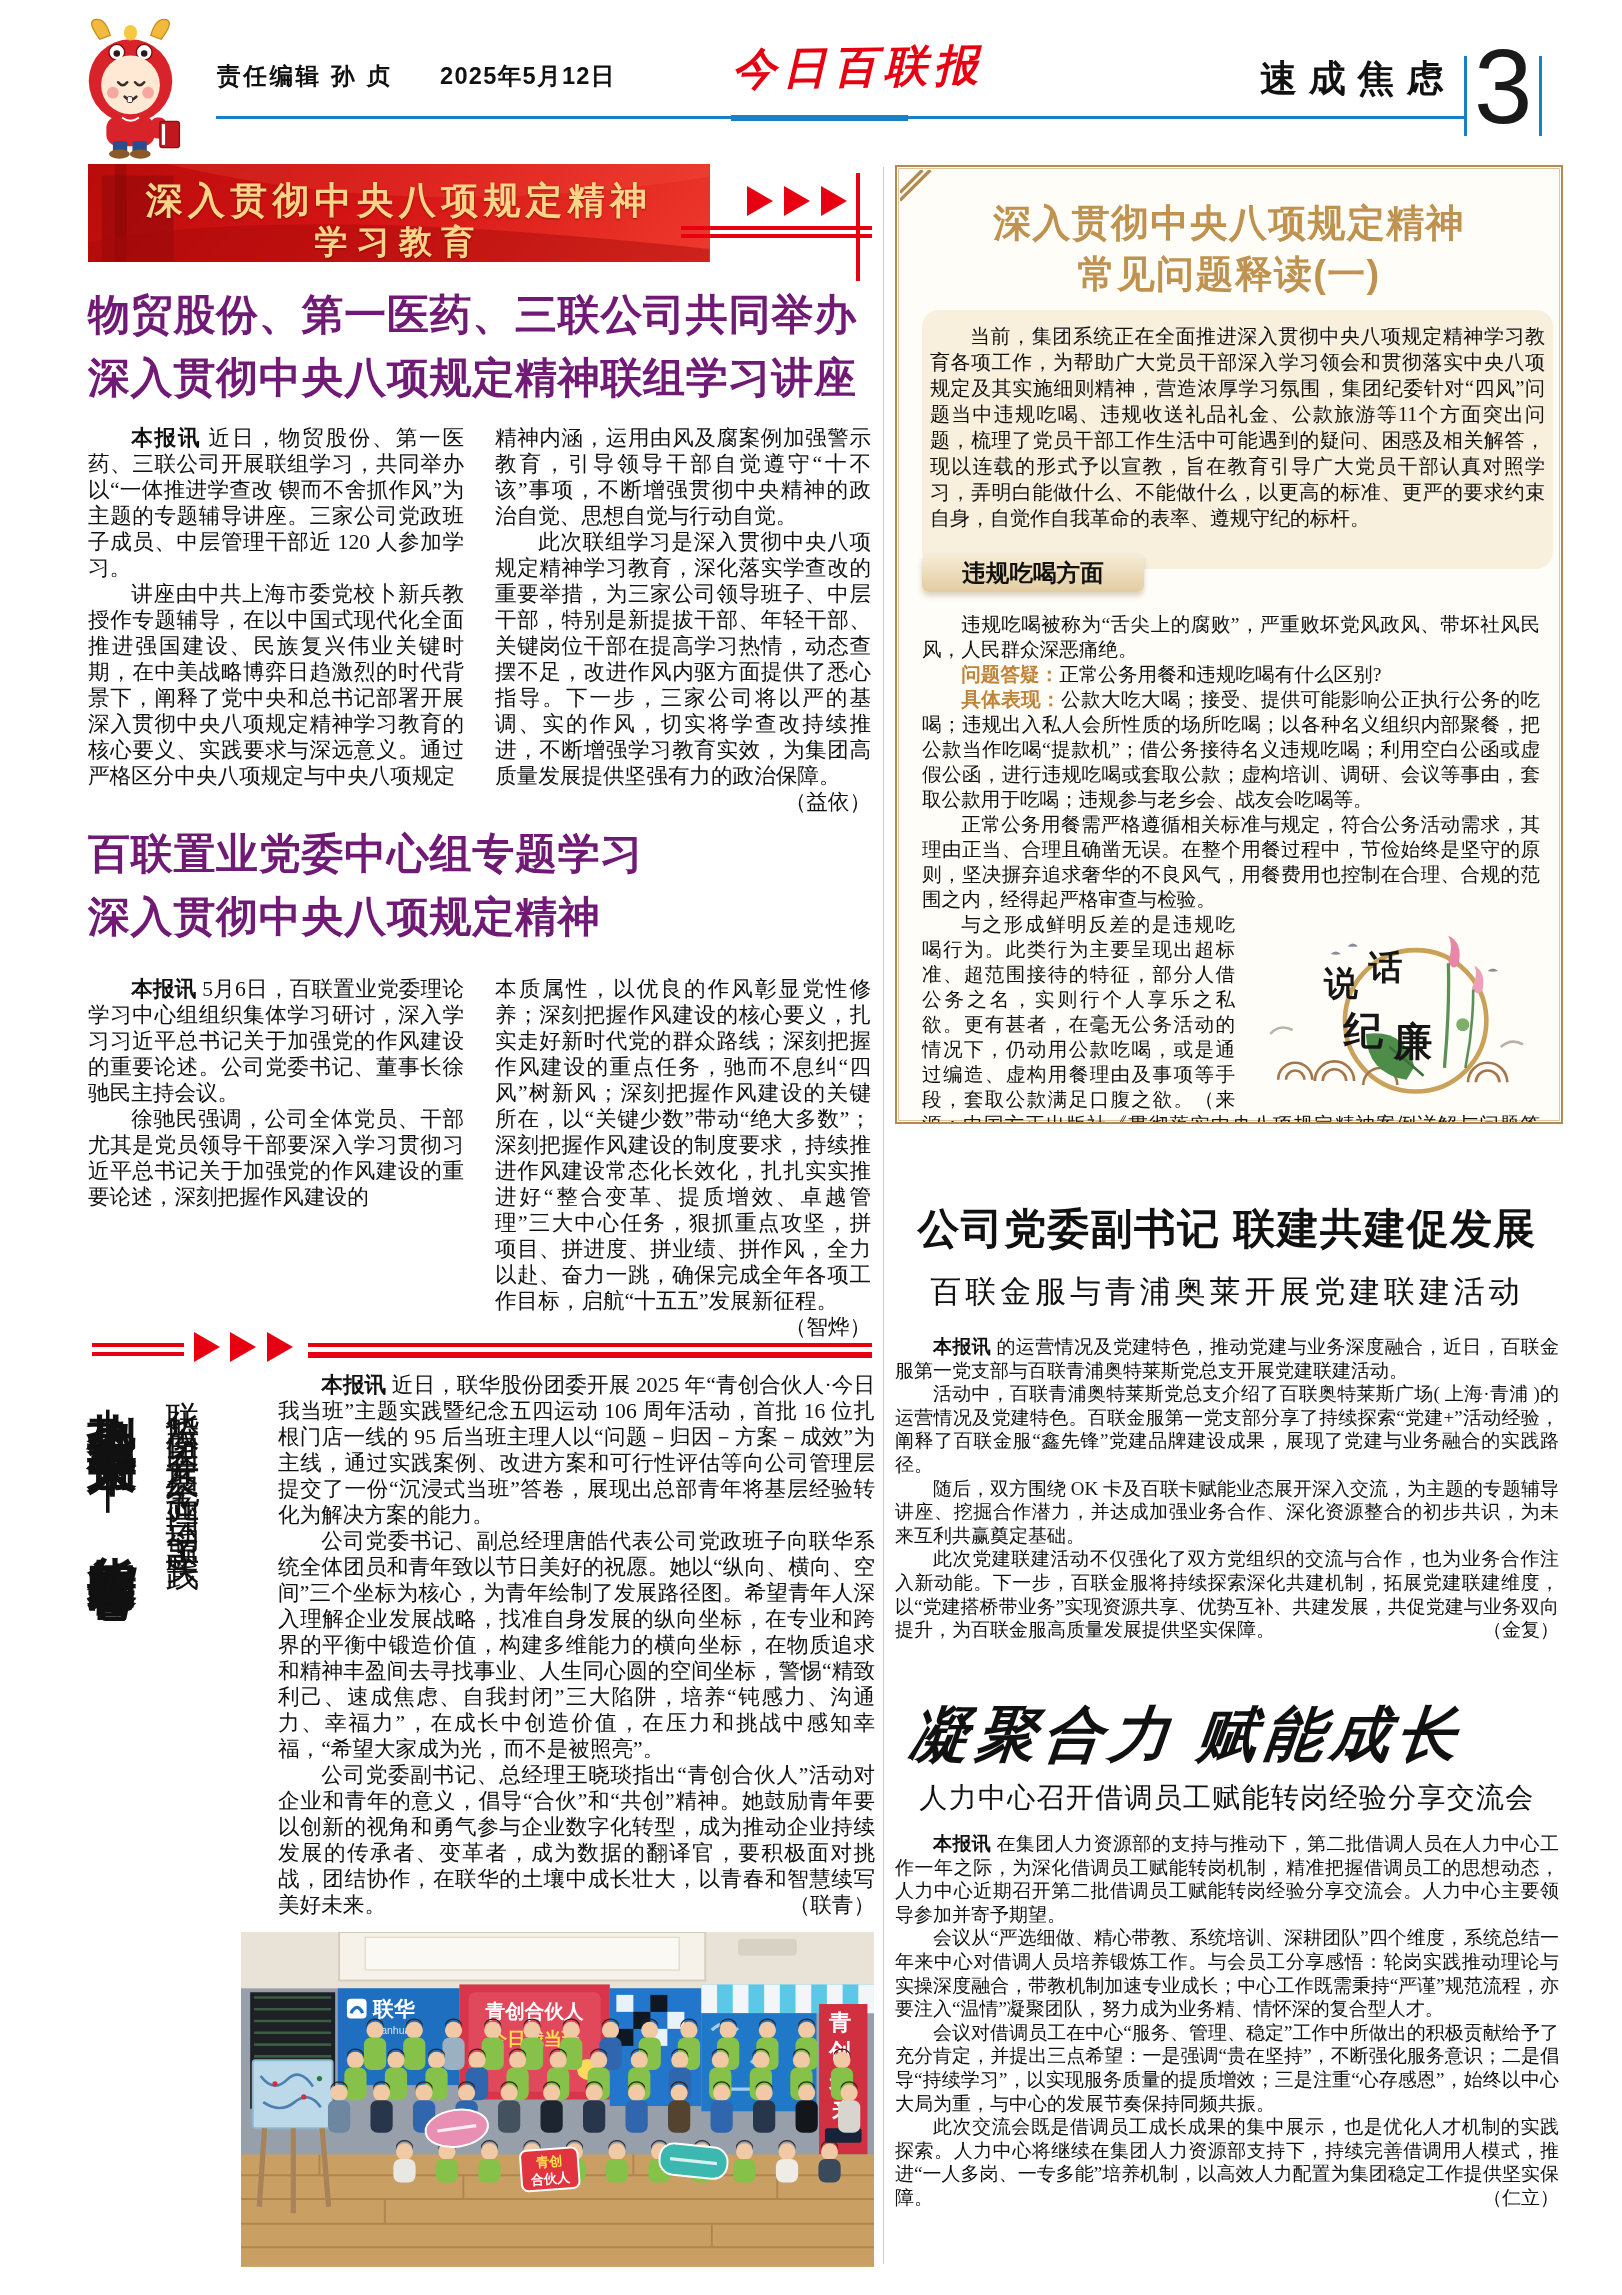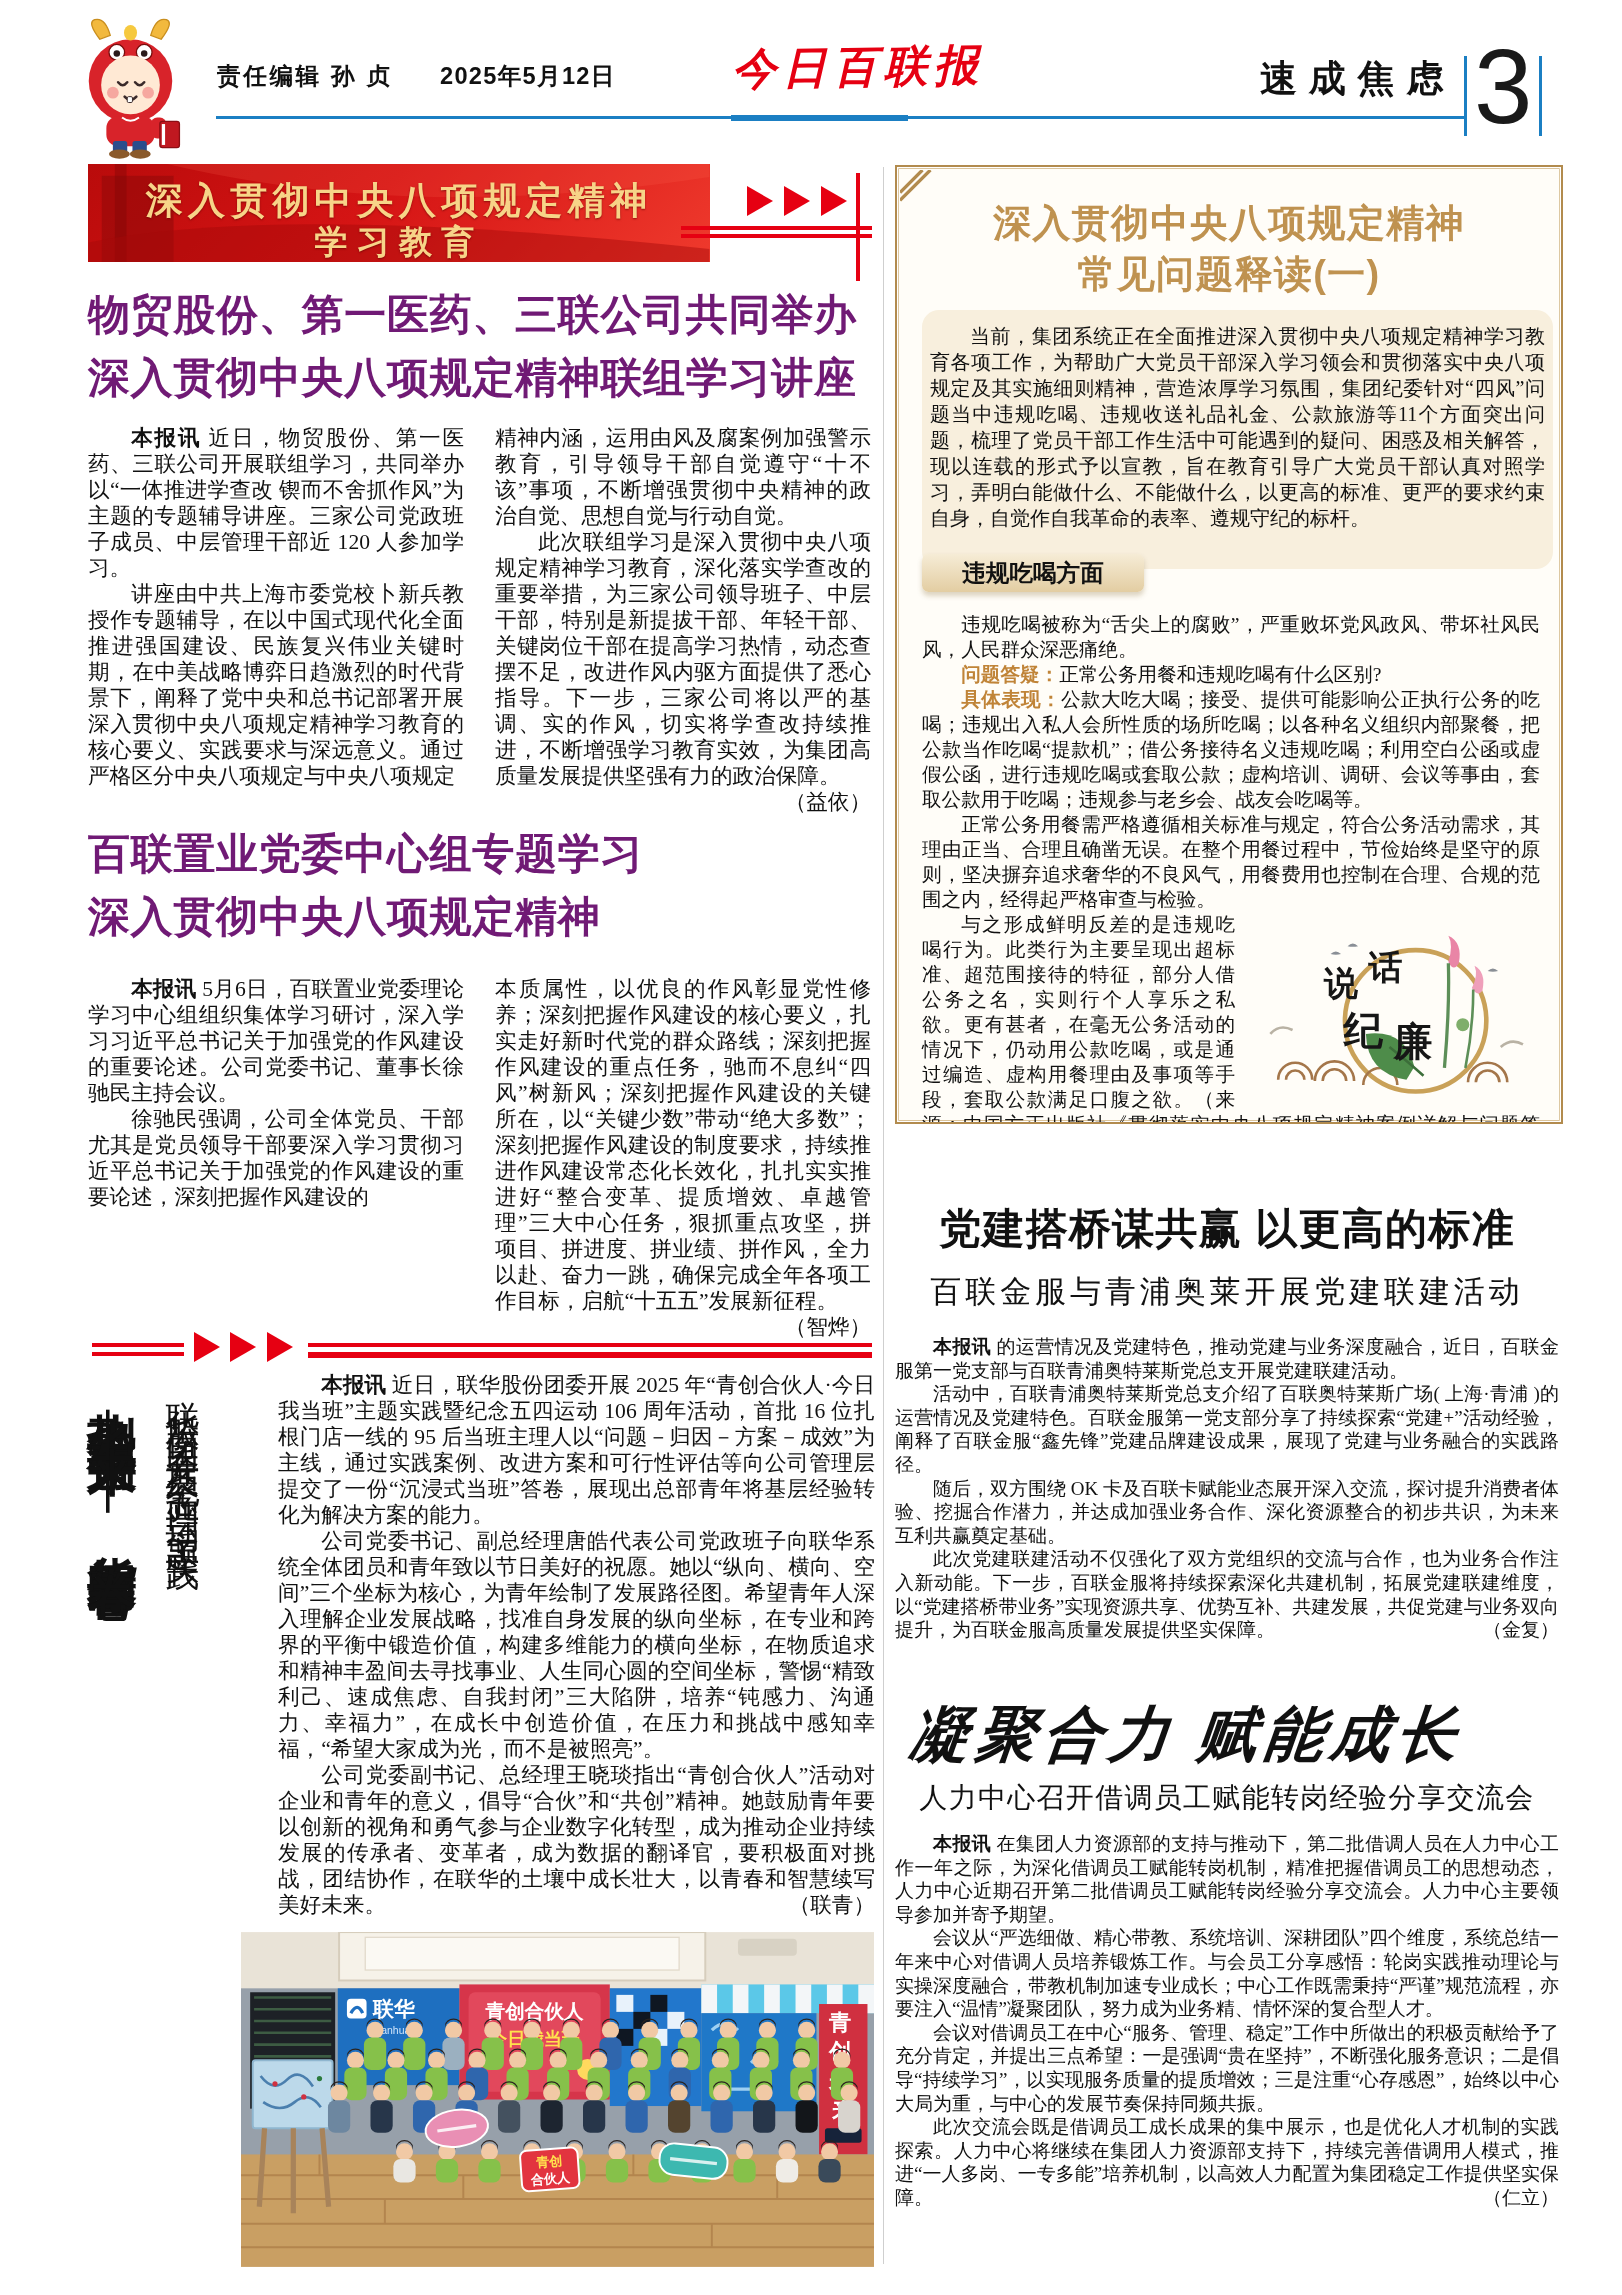--- a/index.html
+++ b/index.html
@@ -328,26 +328,26 @@
           <text x="110" y="120" font-size="52" font-weight="bold" font-family="Liberation Serif,serif" fill="#161616">说</text>
           <text x="178" y="96" font-size="52" font-weight="bold" font-family="Liberation Serif,serif" fill="#161616">话</text>
           <text x="140" y="196" font-size="60" font-weight="bold" font-family="Liberation Serif,serif" fill="#161616">纪</text>
           <text x="216" y="212" font-size="60" font-weight="bold" font-family="Liberation Serif,serif" fill="#161616">廉</text>
         </svg>
       </div>
       <p>与之形成鲜明反差的是违规吃喝行为。此类行为主要呈现出超标准、超范围接待的特征，部分人借公务之名，实则行个人享乐之私欲。更有甚者，在毫无公务活动的情况下，仍动用公款吃喝，或是通过编造、虚构用餐理由及事项等手段，套取公款满足口腹之欲。（来源：中国方正出版社《贯彻落实中央八项规定精神案例详解与问题答疑》）</p>
     </div>
   </div>
 
-  <div class="abs h3" style="left:895px;top:1208px;width:664px;">党建搭桥谋共赢  以更高的标准</div>
+  <div class="abs h3" style="left:895px;top:1208px;width:664px;">公司党委副书记  联建共建促发展</div>
   <div class="abs sub" style="left:895px;top:1276px;width:664px;">百联金服与青浦奥莱开展党建联建活动</div>
   <div class="abs rb" style="left:895px;top:1335px;width:664px;height:366px;">
     <p class="noind" style="text-indent:2em;"><span class="lead">本报讯</span><span> 的运营情况及党建特色，推动党建与业务深度融合，近日，百联金服第一党支部与百联青浦奥特莱斯党总支开展党建联建活动。</span></p>
     <p>活动中，百联青浦奥特莱斯党总支介绍了百联奥特莱斯广场( 上海·青浦 )的运营情况及党建特色。百联金服第一党支部分享了持续探索“党建+”活动经验，阐释了百联金服“鑫先锋”党建品牌建设成果，展现了党建与业务融合的实践路径。</p>
-    <p>随后，双方围绕 OK 卡及百联卡赋能业态展开深入交流，探讨提升消费者体验、挖掘合作潜力，并达成加强业务合作、深化资源整合的初步共识，为未来互利共赢奠定基础。</p>
+    <p>随后，双方围绕 OK 卡及百联卡赋能业态展开深入交流，为主题的专题辅导讲座、挖掘合作潜力，并达成加强业务合作、深化资源整合的初步共识，为未来互利共赢奠定基础。</p>
     <p><span>此次党建联建活动不仅强化了双方党组织的交流与合作，也为业务合作注入新动能。下一步，百联金服将持续探索深化共建机制，拓展党建联建维度，以“党建搭桥带业务”实现资源共享、优势互补、共建发展，共促党建与业务双向提升，为百联金服高质量发展提供坚实保障。</span><span class="byline">（金复）</span></p>
   </div>
 
   <div class="abs caly" style="left:910px;top:1705px;">凝聚合力  赋能成长</div>
   <div class="abs sub" style="left:895px;top:1784px;width:664px;letter-spacing:1.3px;font-size:28px;">人力中心召开借调员工赋能转岗经验分享交流会</div>
   <div class="abs rb" style="left:895px;top:1832px;width:664px;height:432px;">
     <p class="noind" style="text-indent:2em;"><span class="lead">本报讯</span><span> 在集团人力资源部的支持与推动下，第二批借调人员在人力中心工作一年之际，为深化借调员工赋能转岗机制，精准把握借调员工的思想动态，人力中心近期召开第二批借调员工赋能转岗经验分享交流会。人力中心主要领导参加并寄予期望。</span></p>
     <p>会议从“严选细做、精心带教、系统培训、深耕团队”四个维度，系统总结一年来中心对借调人员培养锻炼工作。与会员工分享感悟：轮岗实践推动理论与实操深度融合，带教机制加速专业成长；中心工作既需秉持“严谨”规范流程，亦要注入“温情”凝聚团队，努力成为业务精、情怀深的复合型人才。</p>
     <p>会议对借调员工在中心“服务、管理、稳定”工作中所做出的积极贡献给予了充分肯定，并提出三点希望：一是强调“贵在坚持”，不断强化服务意识；二是倡导“持续学习”，以实现服务质量的提质增效；三是注重“心存感恩”，始终以中心大局为重，与中心的发展节奏保持同频共振。</p>
     <p><span>此次交流会既是借调员工成长成果的集中展示，也是优化人才机制的实践探索。人力中心将继续在集团人力资源部支持下，持续完善借调用人模式，推进“一人多岗、一专多能”培养机制，以高效人力配置为集团稳定工作提供坚实保障。</span><span class="byline">（仁立）</span></p>

